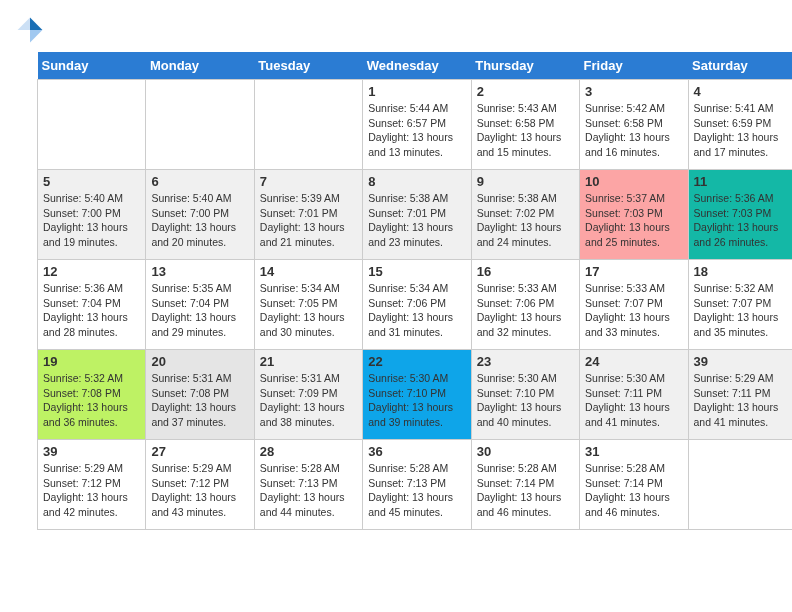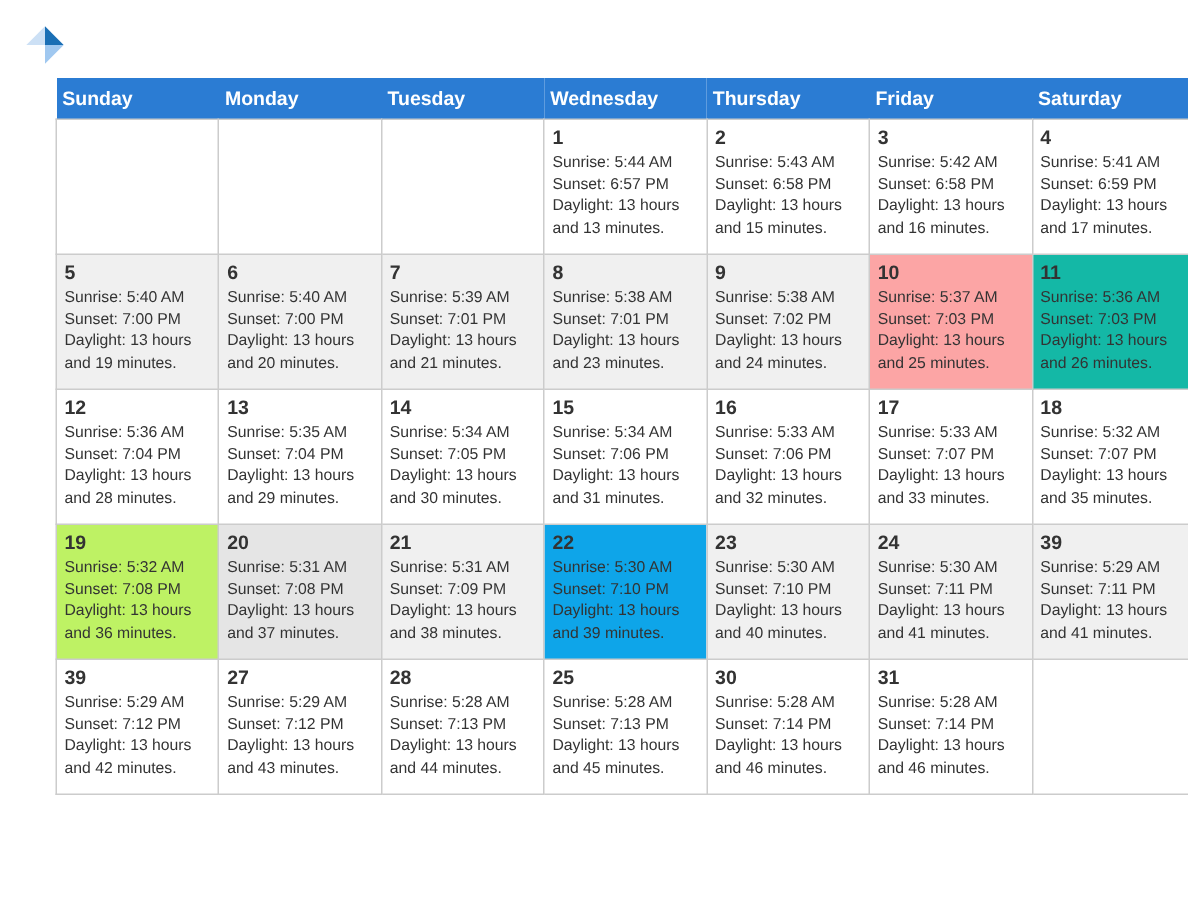--- a/index.html
+++ b/index.html
@@ -330,21 +330,21 @@
 and 43 minutes.</div>
         </td>
         <td>
           <span class="day-num">28</span>
           <div class="day-info" style="white-space: pre-line;">Sunrise: 5:28 AM
 Sunset: 7:13 PM
 Daylight: 13 hours
 and 44 minutes.</div>
         </td>
         <td>
-          <span class="day-num">25</span>
+          <span class="day-num">36</span>
           <div class="day-info" style="white-space: pre-line;">Sunrise: 5:28 AM
 Sunset: 7:13 PM
 Daylight: 13 hours
 and 45 minutes.</div>
         </td>
         <td>
           <span class="day-num">30</span>
           <div class="day-info" style="white-space: pre-line;">Sunrise: 5:28 AM
 Sunset: 7:14 PM
 Daylight: 13 hours

